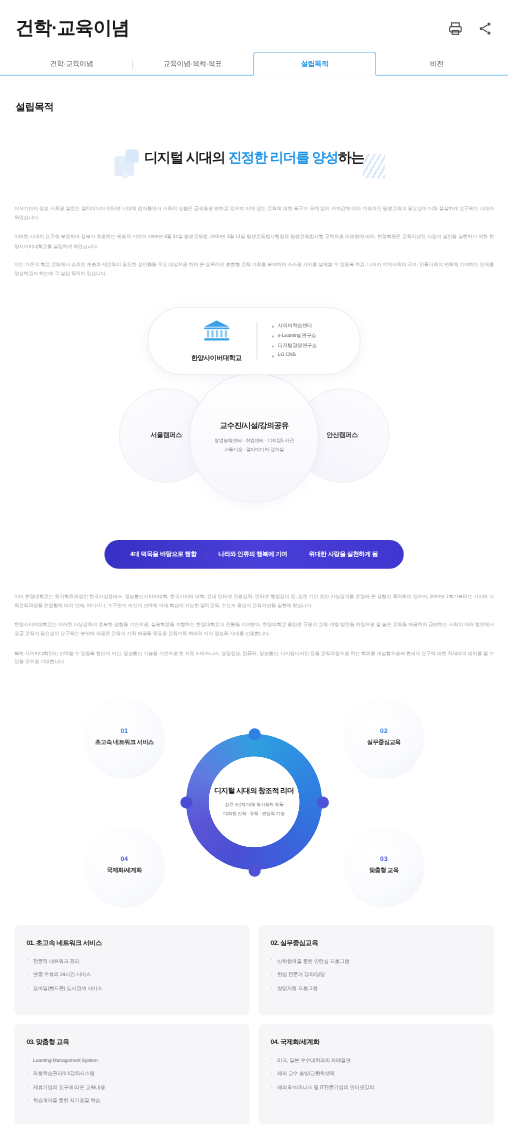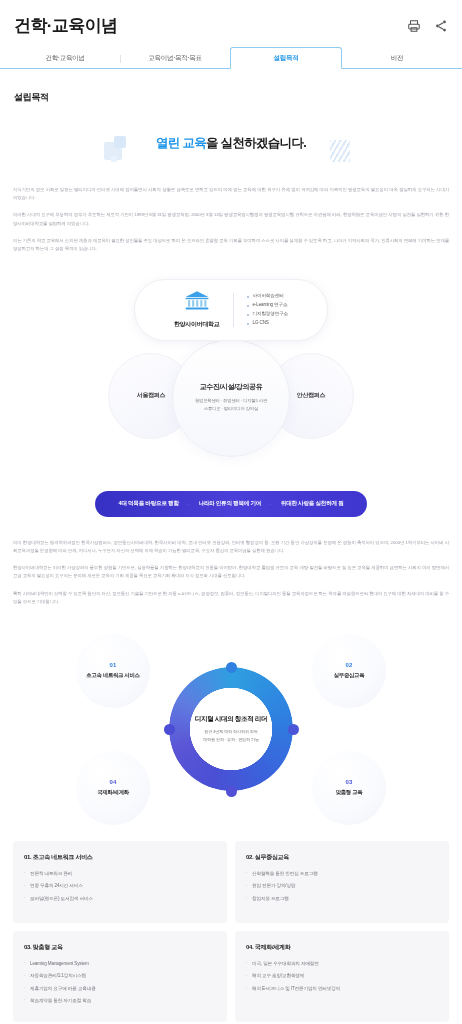--- a/index.html
+++ b/index.html
@@ -433,21 +433,21 @@
 </div>
 
 <div class="section-heading">설립목적</div>
 
 <div class="hero">
   <span class="hero-deco deco-sq-a"></span>
   <span class="hero-deco deco-sq-b"></span>
   <span class="hero-deco deco-sq-c"></span>
   <span class="hero-deco deco-stripes"></span>
   <div class="hero-line">
-    <span class="hl">열린 교육</span><span>을 실천하겠습니다.</span>
+    <span>디지털 시대의 </span><span class="hl">진정한 리더를 양성</span><span>하는</span>
   </div>
 </div>
 
 <div class="para-block">
   <p class="para accent">지식기반의 정보 사회로 일컫는 멀티미디어·인터넷 시대에 접어들면서 사회적 상황은 급속도로 변하고 있으며 이에 맞는 교육에 대한 욕구가 유례 없이 커져감에 따라 지속적인 평생교육의 필요성이 더욱 절실하게 요구되는 시대가 되었습니다.</p>
   <p class="para">이러한 시대적 요구에 부응하여 정부가 추도하는 제도적 기반이 1999년 8월 31일 평생교육법, 2000년 3월 13일 평생교육법시행령과 평생교육법시행 규칙으로 마련됨에 따라, 한양학원은 교육이념인 사랑의 실천을 실현하기 위한 한양사이버대학교를 설립하게 되었습니다.</p>
   <p class="para">이는 기존의 학교 교육에서 소외된 계층과 재교육이 필요한 성인들을 주요 대상으로 하여 온·오프라인 혼합형 교육 기회를 부여하여 스스로 사이를 설계할 수 있도록 하고, 나아가 지역사회와 국가, 인류사회의 변화에 기여하는 인재를 양성하고자 하는데 그 설립 목적이 있습니다.</p>
 </div>
 
 <div class="venn-wrap">

